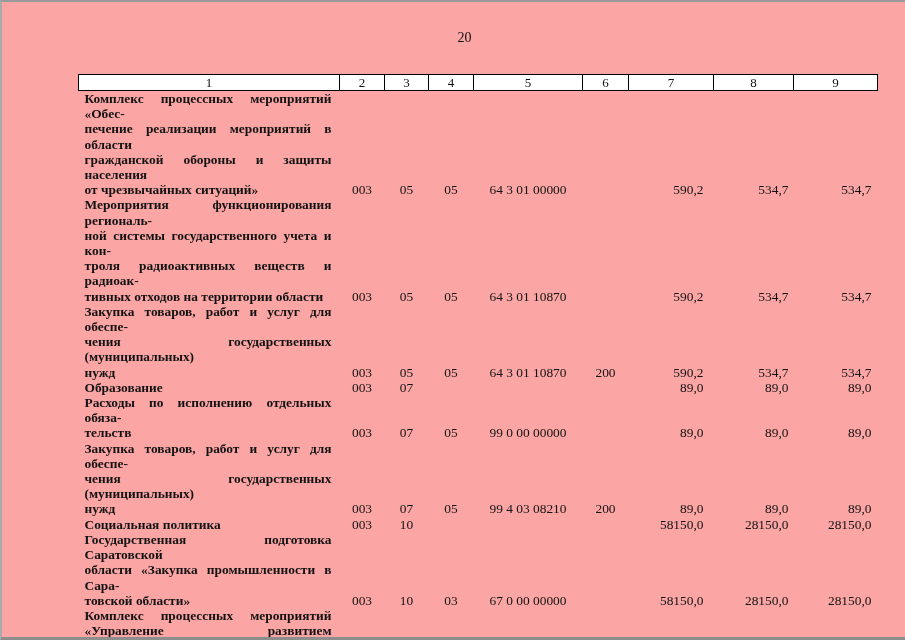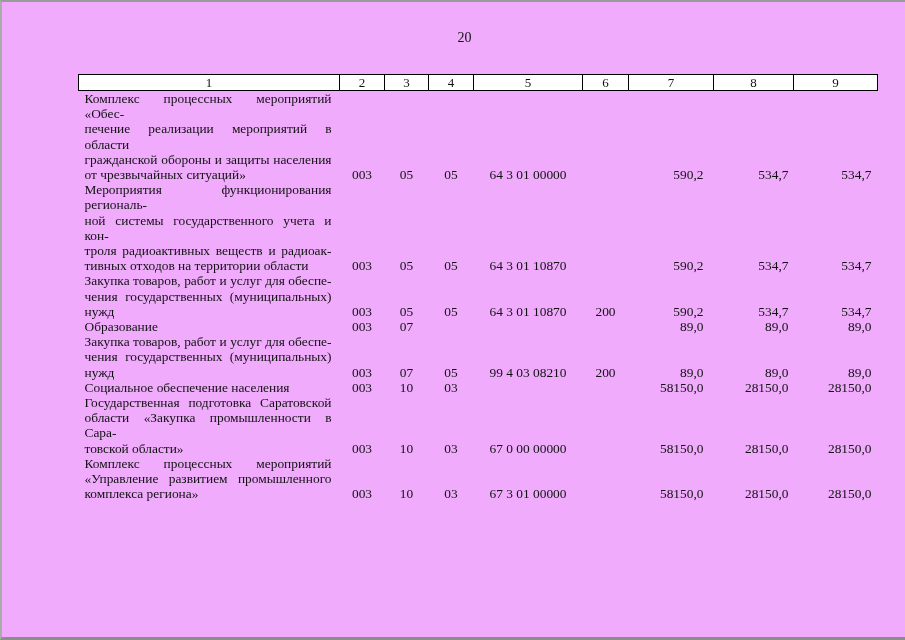--- a/index.html
+++ b/index.html
@@ -5,21 +5,21 @@
   html, body {
     margin: 0;
     padding: 0;
     background: #ffffff;
   }
   .page {
     position: relative;
     width: 905px;
     height: 640px;
     box-sizing: border-box;
-    background: #f0abfc;
+    background: #fca5a5;
     border-top: 2px solid #9a9a9a;
     border-left: 2px solid #ababab;
     border-bottom: 3px solid #8d8d8d;
     font-family: "Liberation Serif", "DejaVu Serif", serif;
     color: #121212;
     overflow: hidden;
   }
   .page-number {
     position: absolute;
     top: 28px;
@@ -54,20 +54,21 @@
     font-size: 13.4px;
     line-height: 15.2px;
   }
   td.c1 {
     padding-left: 6px;
     padding-right: 8px;
   }
   .tline {
     text-align: justify;
     text-align-last: justify;
+    font-weight: bold;
   }
   .tline-last {
     text-align-last: left;
   }
   td.cc {
     text-align: center;
     white-space: nowrap;
   }
   td.num {
     text-align: right;
@@ -164,40 +165,54 @@
     <td class="cc">07</td>
     <td class="cc"></td>
     <td class="cc"></td>
     <td class="cc"></td>
     <td class="num n7">89,0</td>
     <td class="num n8">89,0</td>
     <td class="num n9">89,0</td>
   </tr>
         <tr>
     <td class="c1">
+            <div class="tline">Расходы по исполнению отдельных обяза-</div>
+            <div class="tline tline-last">тельств</div>
+          </td>
+    <td class="cc">003</td>
+    <td class="cc">07</td>
+    <td class="cc">05</td>
+    <td class="cc">99 0 00 00000</td>
+    <td class="cc"></td>
+    <td class="num n7">89,0</td>
+    <td class="num n8">89,0</td>
+    <td class="num n9">89,0</td>
+  </tr>
+        <tr>
+    <td class="c1">
             <div class="tline">Закупка товаров, работ и услуг для обеспе-</div>
             <div class="tline">чения государственных (муниципальных)</div>
             <div class="tline tline-last">нужд</div>
           </td>
     <td class="cc">003</td>
     <td class="cc">07</td>
     <td class="cc">05</td>
     <td class="cc">99 4 03 08210</td>
     <td class="cc">200</td>
     <td class="num n7">89,0</td>
     <td class="num n8">89,0</td>
     <td class="num n9">89,0</td>
   </tr>
         <tr>
     <td class="c1">
-            <div class="tline tline-last">Социальное обеспечение населения</div>
+            <div class="tline tline-last">Социальная политика</div>
           </td>
     <td class="cc">003</td>
     <td class="cc">10</td>
-    <td class="cc">03</td>
+    <td class="cc"></td>
     <td class="cc"></td>
     <td class="cc"></td>
     <td class="num n7">58150,0</td>
     <td class="num n8">28150,0</td>
     <td class="num n9">28150,0</td>
   </tr>
         <tr>
     <td class="c1">
             <div class="tline">Государственная подготовка Саратовской</div>
             <div class="tline">области «Закупка промышленности в Сара-</div>

